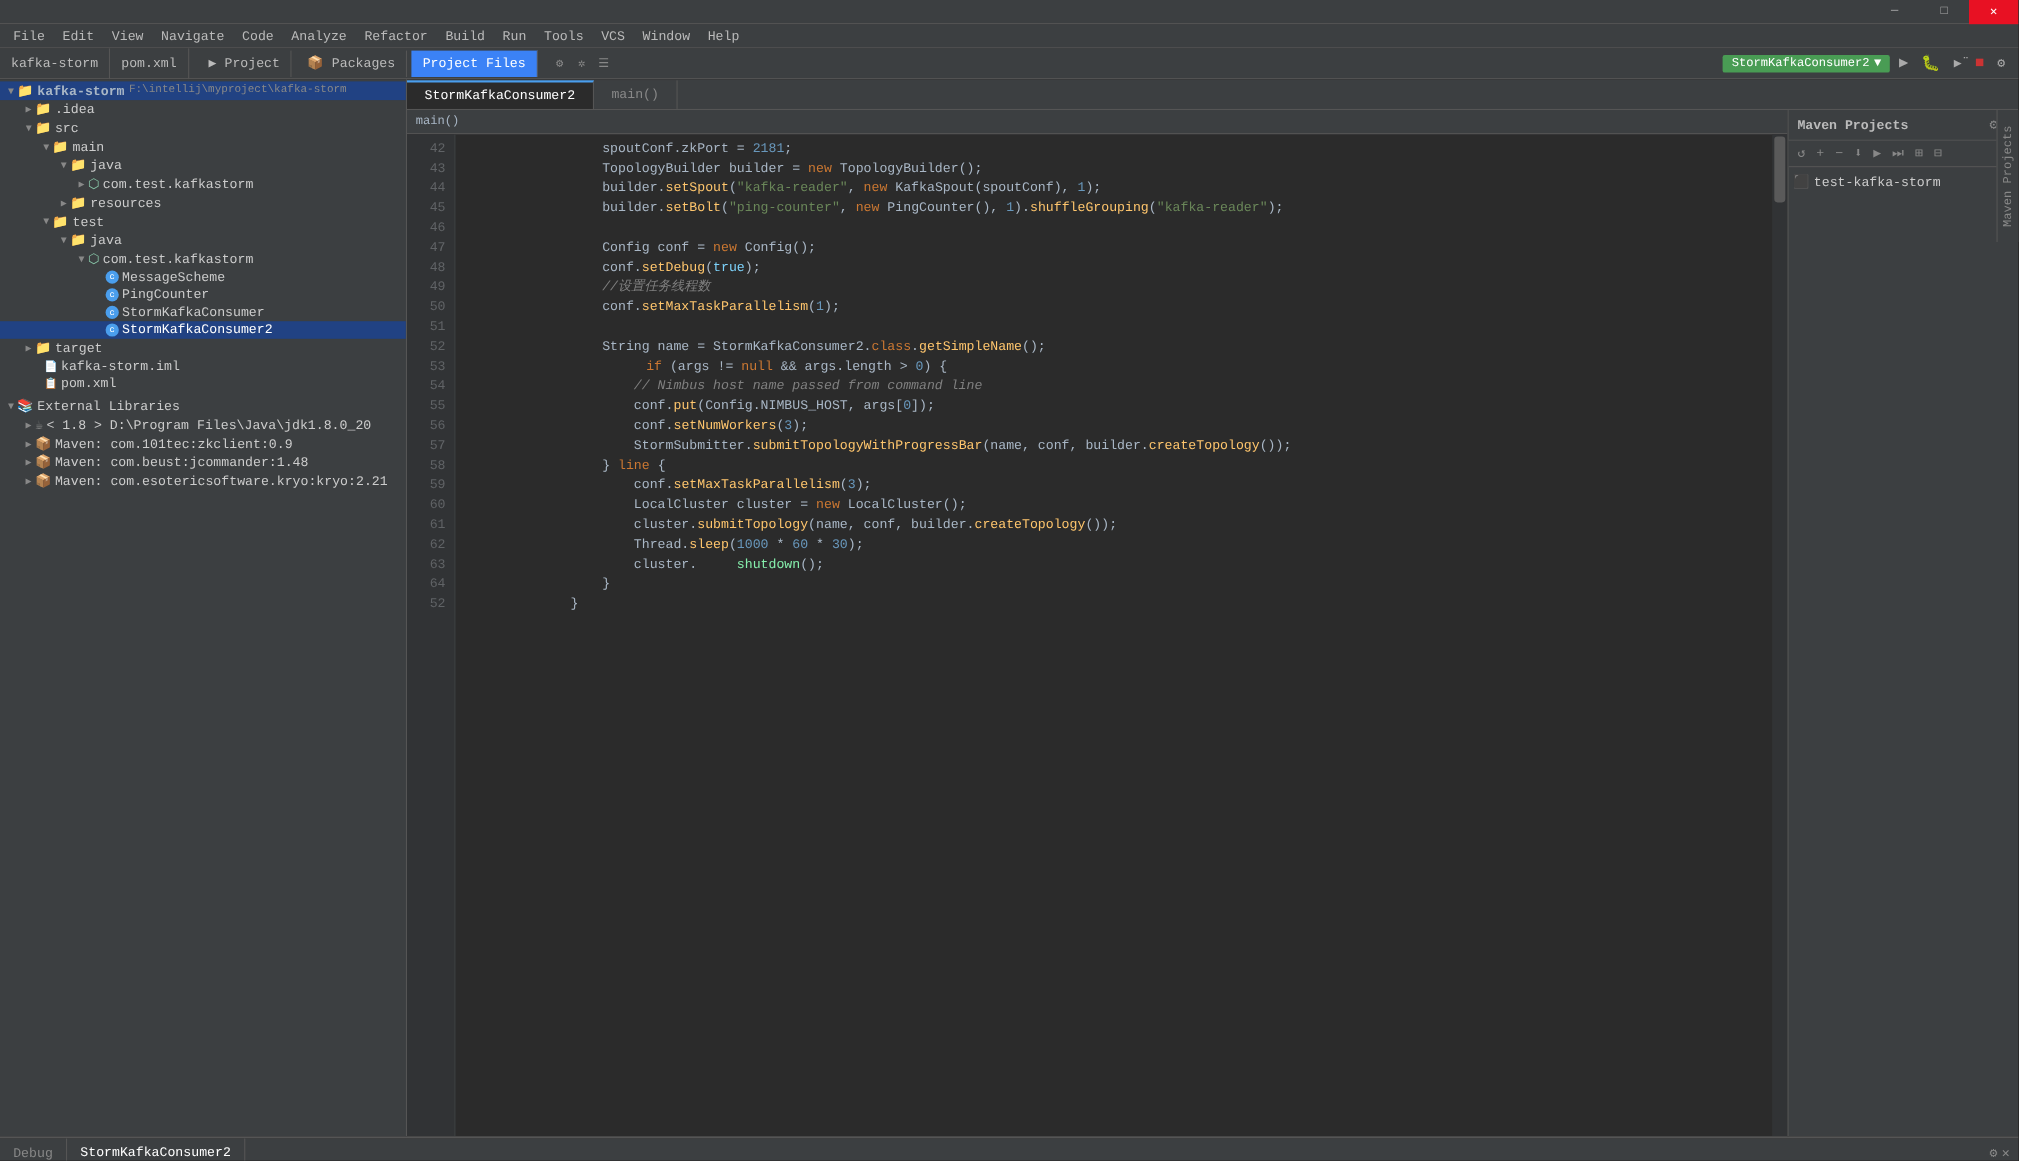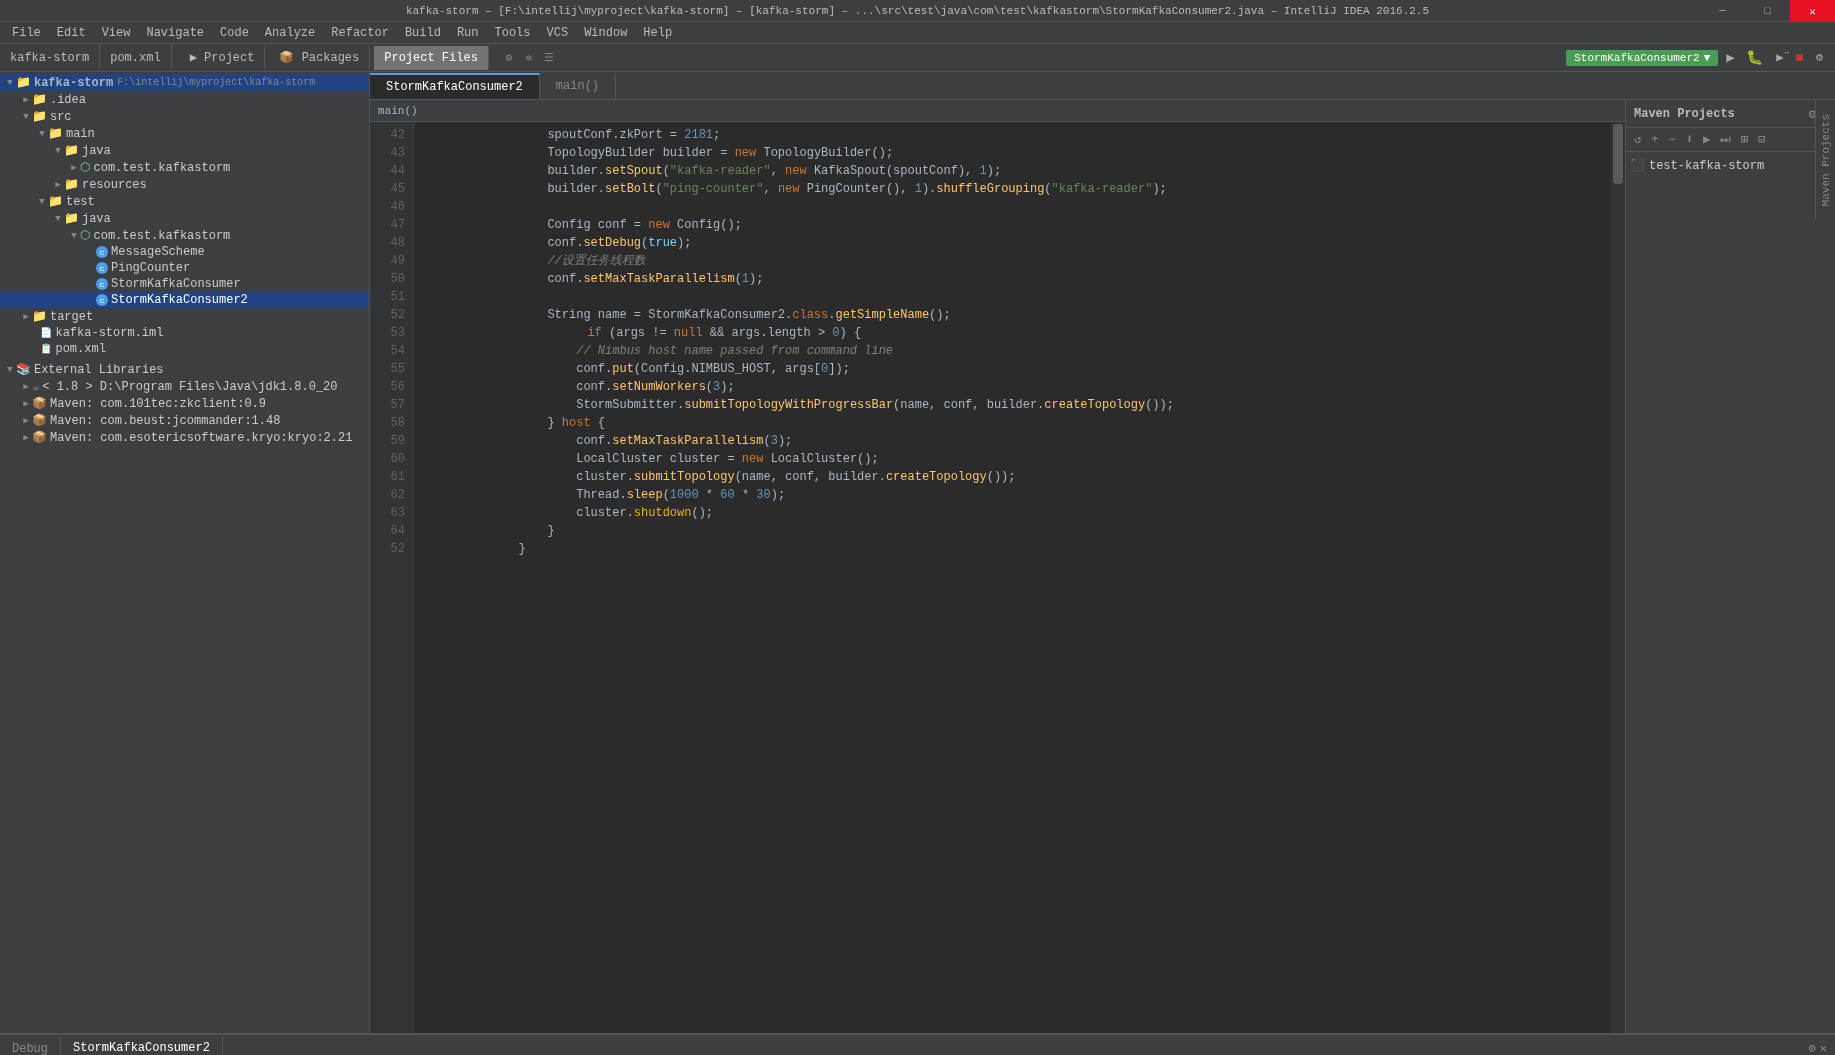--- a/index.html
+++ b/index.html
@@ -8,41 +8,40 @@
     
     #title-bar { background: #3c3f41; height: 22px; display: flex; align-items: center; justify-content: center; color: #bbbbbb; font-size: 11px; border-bottom: 1px solid #555; position: relative; }
     #title-bar .window-controls { position: absolute; right: 0; top: 0; display: flex; }
     #title-bar .win-btn { width: 45px; height: 22px; display: flex; align-items: center; justify-content: center; color: #aaa; font-size: 11px; cursor: pointer; }
     #title-bar .win-btn.close { background: #e81123; color: white; }
 
     
     #menu-bar { background: #3c3f41; height: 22px; display: flex; align-items: center; border-bottom: 1px solid #555; padding: 0 4px; }
     #menu-bar .menu-item { padding: 0 8px; height: 22px; display: flex; align-items: center; color: #bbbbbb; font-size: 12px; cursor: pointer; }
     .proj-tab { padding: 0 10px; height: 24px; display: flex; align-items: center; color: #bbbbbb; font-size: 12px; cursor: pointer; border-right: 1px solid #555; }
-    .proj-tab.active { background: #737373; color: #ffffff; }
+    .proj-tab.active { background: #3b82f6; color: #ffffff; }
     .tree-icon-btn { width: 16px; height: 16px; color: #888; cursor: pointer; display: flex; align-items: center; justify-content: center; font-size: 11px; }
     #file-tree { flex: 1; overflow-y: auto; overflow-x: hidden; padding: 2px 0; }
     .tree-item { display: flex; align-items: center; padding: 1px 0; cursor: pointer; white-space: nowrap; }
     .tree-item.selected { background: #214283; }
     .tree-arrow { width: 12px; display: inline-flex; align-items: center; justify-content: center; font-size: 9px; color: #888; }
     .tree-label { font-size: 12px; color: #cccccc; }
     .blue-circle { width: 12px; height: 12px; background: #4a9eed; border-radius: 50%; display: inline-flex; align-items: center; justify-content: center; font-size: 8px; color: white; margin-right: 3px; }
     #maven-tree { flex: 1; padding: 4px; overflow-y: auto; }
     .maven-item { display: flex; align-items: center; padding: 2px 0; font-size: 12px; color: #cccccc; cursor: pointer; }
 
     
     ::-webkit-scrollbar { width: 8px; height: 8px; }
     ::-webkit-scrollbar-track { background: #3c3f41; }
     ::-webkit-scrollbar-thumb { background: #5a5a5a; border-radius: 4px; }
   </style>
 </head>
 <body>
 
 <div id="title-bar">
-  <span style="font-size:11px; color:#bbbbbb;">kafka-storm – [F:\intellij\myproject\kafka-storm] – [kafka-storm] – ...\src\test\java\com\test\kafkastorm\StormKafkaConsumer2.java – IntelliJ IDEA 2016.2.5</span>
   <div class="window-controls">
     <div class="win-btn">─</div>
     <div class="win-btn">□</div>
     <div class="win-btn close">✕</div>
   </div>
 </div>
 
 <div id="menu-bar">
   <div class="menu-item">File</div>
   <div class="menu-item">Edit</div>
@@ -277,26 +276,26 @@
 <span style="color:#a9b7c6;">            conf.</span><span style="color:#ffc66d;">setDebug</span><span style="color:#a9b7c6;">(</span><span style="color:#7dd3fc;">true</span><span style="color:#a9b7c6;">);</span>
 <span style="color:#808080; font-style:italic;">            //设置任务线程数</span>
 <span style="color:#a9b7c6;">            conf.</span><span style="color:#ffc66d;">setMaxTaskParallelism</span><span style="color:#a9b7c6;">(</span><span style="color:#6897bb;">1</span><span style="color:#a9b7c6;">);</span>
 <span> </span>
 <span style="color:#a9b7c6;">            String name = StormKafkaConsumer2.</span><span style="color:#cc7832;">class</span><span style="color:#a9b7c6;">.</span><span style="color:#ffc66d;">getSimpleName</span><span style="color:#a9b7c6;">();</span>
 <span style="color:#a9b7c6;">            </span><span style="color:#cc7832;margin-left:40px;">if</span><span style="color:#a9b7c6;"> (args != </span><span style="color:#cc7832;">null</span><span style="color:#a9b7c6;"> &amp;&amp; args.length &gt; </span><span style="color:#6897bb;">0</span><span style="color:#a9b7c6;">) {</span>
 <span style="color:#808080; font-style:italic;">                // Nimbus host name passed from command line</span>
 <span style="color:#a9b7c6;">                conf.</span><span style="color:#ffc66d;">put</span><span style="color:#a9b7c6;">(Config.NIMBUS_HOST, args[</span><span style="color:#6897bb;">0</span><span style="color:#a9b7c6;">]);</span>
 <span style="color:#a9b7c6;">                conf.</span><span style="color:#ffc66d;">setNumWorkers</span><span style="color:#a9b7c6;">(</span><span style="color:#6897bb;">3</span><span style="color:#a9b7c6;">);</span>
 <span style="color:#a9b7c6;">                StormSubmitter.</span><span style="color:#ffc66d;">submitTopologyWithProgressBar</span><span style="color:#a9b7c6;">(name, conf, builder.</span><span style="color:#ffc66d;">createTopology</span><span style="color:#a9b7c6;">());</span>
-<span style="color:#a9b7c6;">            } </span><span style="color:#cc7832;">host</span><span style="color:#a9b7c6;"> {</span>
+<span style="color:#a9b7c6;">            } </span><span style="color:#cc7832;">line</span><span style="color:#a9b7c6;"> {</span>
 <span style="color:#a9b7c6;">                conf.</span><span style="color:#ffc66d;">setMaxTaskParallelism</span><span style="color:#a9b7c6;">(</span><span style="color:#6897bb;">3</span><span style="color:#a9b7c6;">);</span>
 <span style="color:#a9b7c6;">                LocalCluster cluster = </span><span style="color:#cc7832;">new</span><span style="color:#a9b7c6;"> LocalCluster();</span>
 <span style="color:#a9b7c6;">                cluster.</span><span style="color:#ffc66d;">submitTopology</span><span style="color:#a9b7c6;">(name, conf, builder.</span><span style="color:#ffc66d;">createTopology</span><span style="color:#a9b7c6;">());</span>
 <span style="color:#a9b7c6;">                Thread.</span><span style="color:#ffc66d;">sleep</span><span style="color:#a9b7c6;">(</span><span style="color:#6897bb;">1000</span><span style="color:#a9b7c6;"> * </span><span style="color:#6897bb;">60</span><span style="color:#a9b7c6;"> * </span><span style="color:#6897bb;">30</span><span style="color:#a9b7c6;">);</span>
-<span style="color:#a9b7c6;">                cluster.</span><span style="color:#eab308;">shutdown</span><span style="color:#a9b7c6;">();</span>
+<span style="color:#a9b7c6;">                cluster.</span><span style="color:#86efac;margin-left:36px;">shutdown</span><span style="color:#a9b7c6;">();</span>
 <span style="color:#a9b7c6;">            }</span>
 <span style="color:#a9b7c6;">        }</span>
 </div>
 
           <div style="width:14px; background:#313335; flex-shrink:0;">
             <div style="width:10px; height:60px; background:#5a5a5a; border-radius:3px; margin:2px auto;"></div>
           </div>
         </div>
       </div>
 

